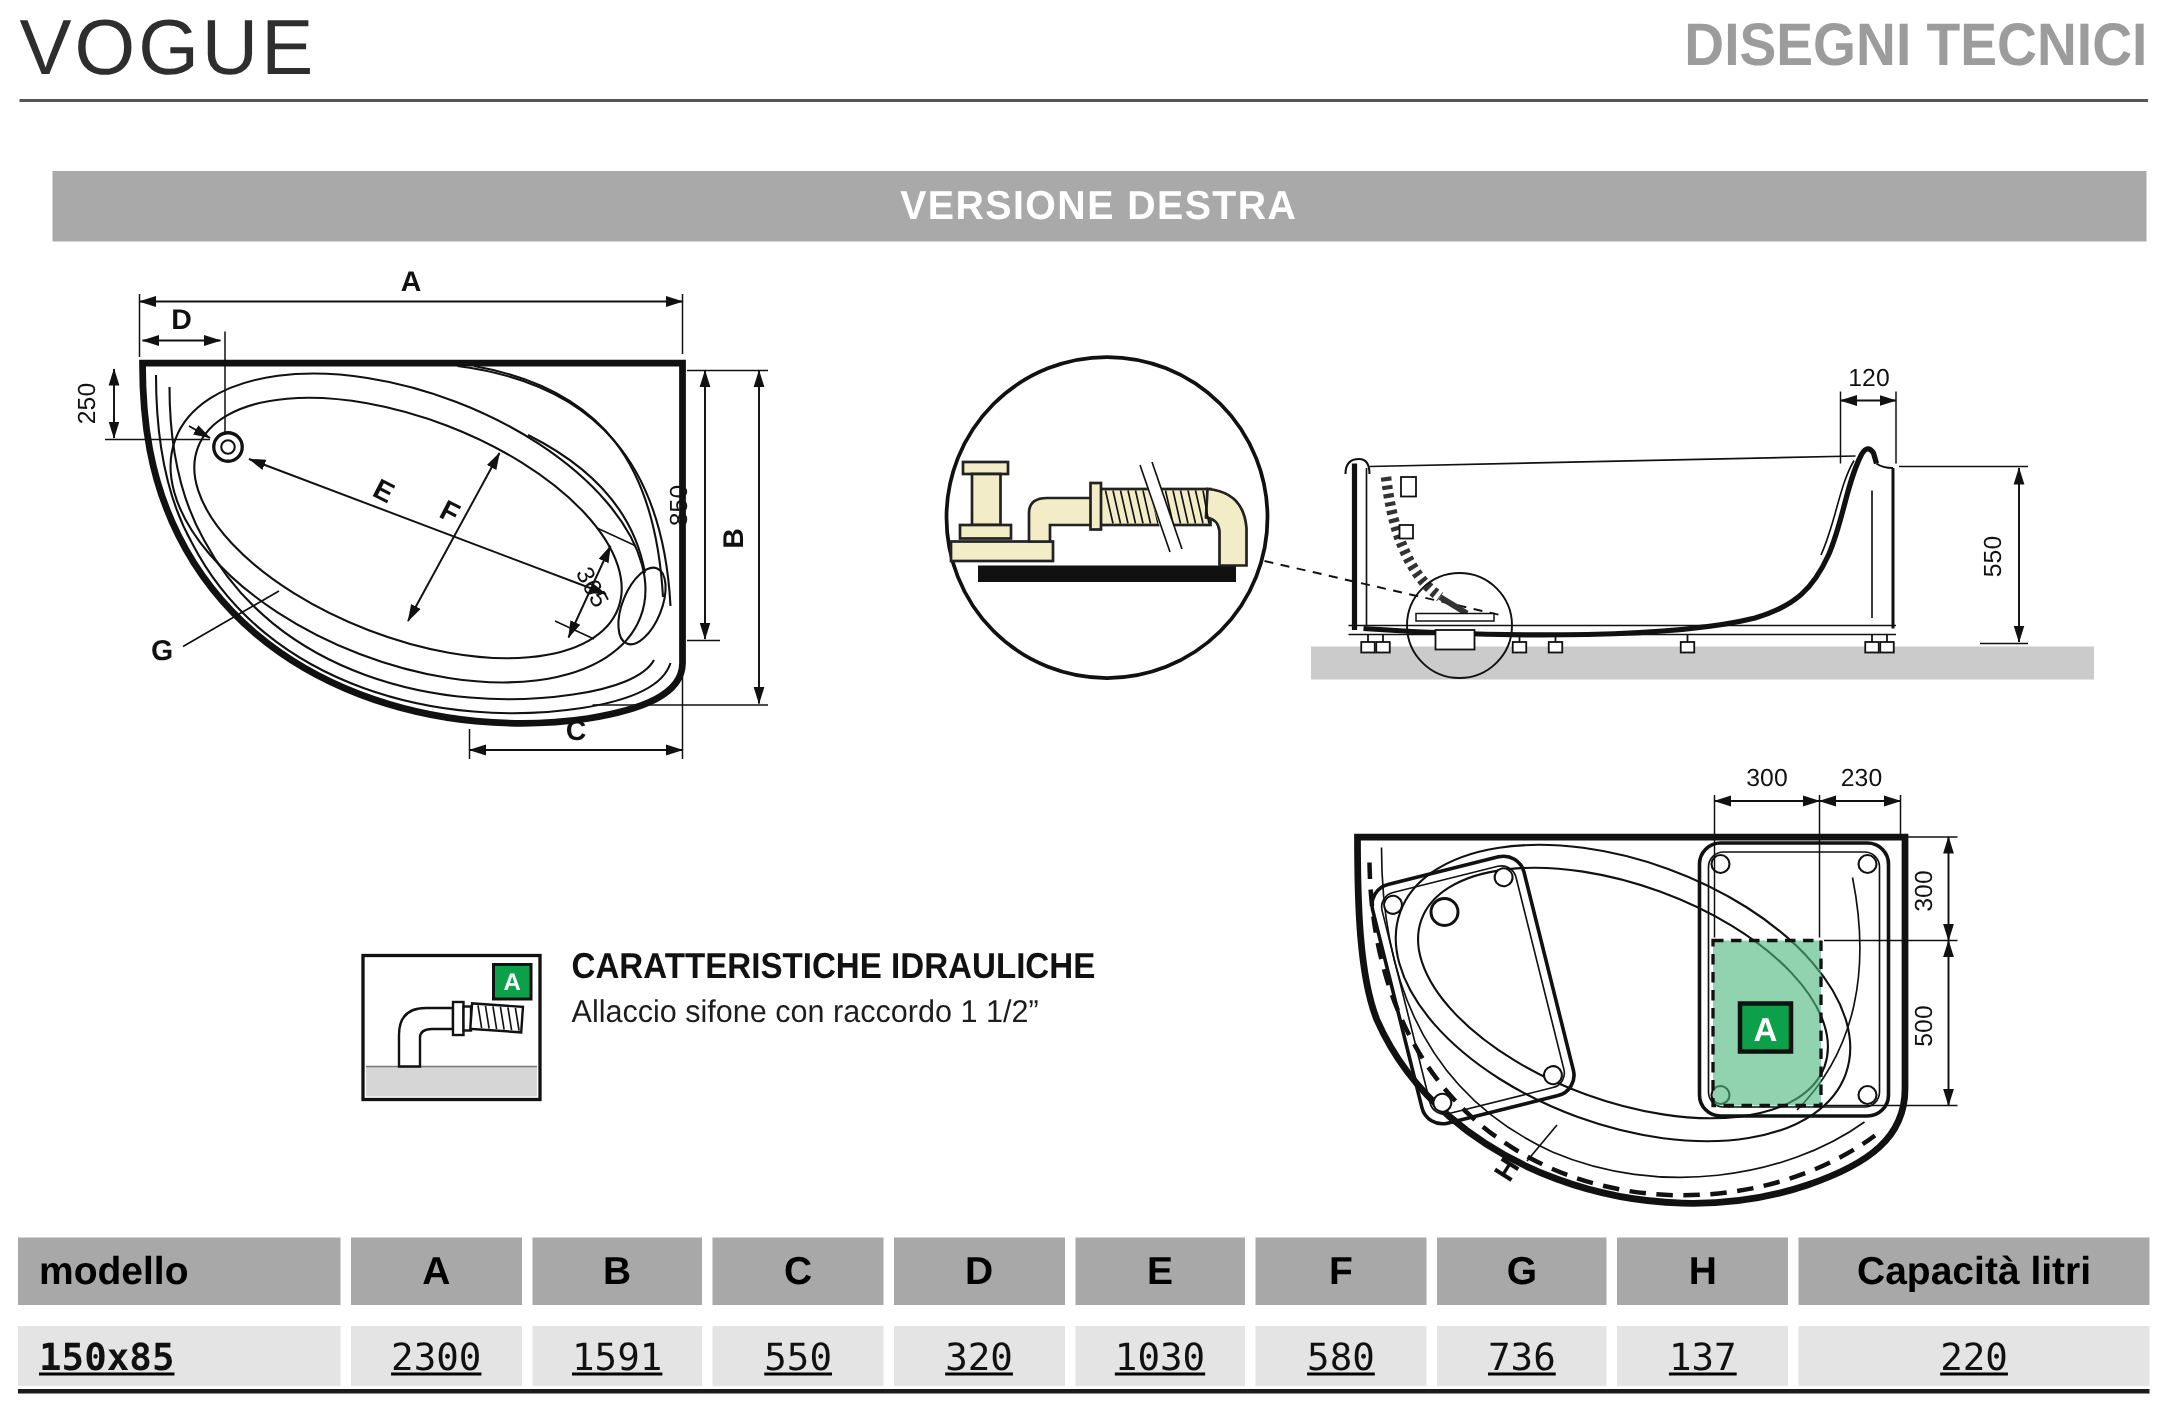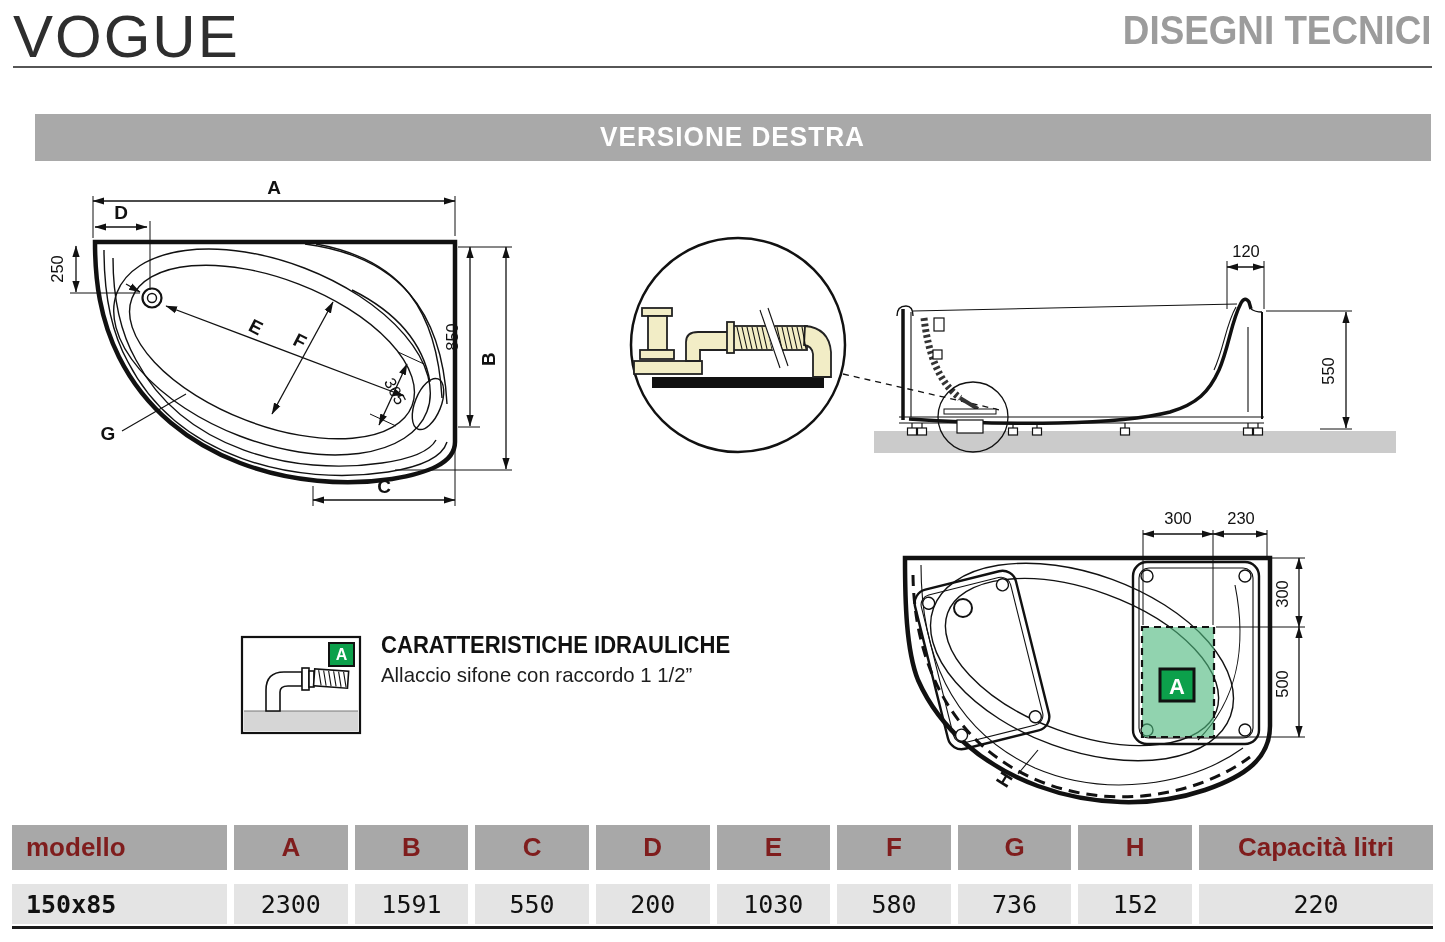--- a/index.html
+++ b/index.html
@@ -1,19 +1,19 @@
 <!DOCTYPE html>
 <html><head>
 <meta charset="utf-8">
 <style>
   html,body{margin:0;padding:0;background:#fff;}
   .page{position:relative;width:1445px;height:942px;background:#fff;overflow:hidden;
         font-family:"Liberation Sans",sans-serif;}
   
-  .brand{position:absolute;left:13px;top:2px;font-size:60px;font-weight:300;color:#2e2e2e;
+  .brand{position:absolute;left:13px;top:2px;font-size:52px;font-weight:300;color:#2e2e2e;
          letter-spacing:2px;}
   .doc-title{position:absolute;right:13px;top:8px;font-size:40px;font-weight:bold;color:#9c9c9c;
          transform:scaleX(.92);transform-origin:right top;letter-spacing:0;}
   .divider{position:absolute;left:13px;right:13px;top:66px;border-top:2px solid #565656;}
   
   .banner{position:absolute;left:13px;right:14px;top:114px;height:47px;background:#a9a9a9;
           display:flex;align-items:center;justify-content:center;margin-left:22px;}
   .banner span{color:#fff;font-weight:bold;font-size:27px;letter-spacing:1px;transform:scaleX(.97);}
   
   svg.draw{position:absolute;left:0;top:0;}
@@ -28,22 +28,22 @@
   text.badge-a{font-family:"Liberation Sans",sans-serif;font-weight:bold;fill:#fff;}
   
   .hyd-title{position:absolute;left:381px;top:631px;font-weight:bold;font-size:24px;color:#111;
              transform:scaleX(.92);transform-origin:left top;white-space:nowrap;}
   .hyd-sub{position:absolute;left:381px;top:663px;font-size:21px;color:#1d1d1d;
            transform:scaleX(.97);transform-origin:left top;white-space:nowrap;}
   
   .table{position:absolute;left:12px;top:825px;width:1421px;}
   .thead,.trow{display:flex;gap:7px;}
   .thead{height:45px;}
-  .trow{height:40px;margin-top:14px;}
-  .hcell{background:#a8a8a8;color:#7f1d1d;font-weight:bold;font-size:26px;
+  .trow{height:40px;margin-top:14px;text-decoration:underline;}
+  .hcell{background:#a8a8a8;color:#000000;font-weight:bold;font-size:26px;
          display:flex;align-items:center;justify-content:center;box-sizing:border-box;}
   .vcell{background:#e4e4e4;color:#111;font-family:"DejaVu Sans Mono",monospace;font-size:25px;
          display:flex;align-items:center;justify-content:center;box-sizing:border-box;}
   .c-model{width:221px;justify-content:flex-start;padding-left:14px;}
   .c-dim{width:117px;}
   .c-cap{width:241px;}
   .vcell.c-model{font-weight:bold;}
   .tline{border-top:3px solid #1b1b1b;margin-top:2px;}
 </style>
 </head>
@@ -270,23 +270,23 @@
       <div class="hcell c-dim">F</div>
       <div class="hcell c-dim">G</div>
       <div class="hcell c-dim">H</div>
       <div class="hcell c-cap">Capacità litri</div>
     </div>
     <div class="trow">
       <div class="vcell c-model">150x85</div>
       <div class="vcell c-dim">2300</div>
       <div class="vcell c-dim">1591</div>
       <div class="vcell c-dim">550</div>
-      <div class="vcell c-dim">200</div>
+      <div class="vcell c-dim">320</div>
       <div class="vcell c-dim">1030</div>
       <div class="vcell c-dim">580</div>
       <div class="vcell c-dim">736</div>
-      <div class="vcell c-dim">152</div>
+      <div class="vcell c-dim">137</div>
       <div class="vcell c-cap">220</div>
     </div>
     <div class="tline"></div>
   </div>
 
 </div>
 
 </body></html>

